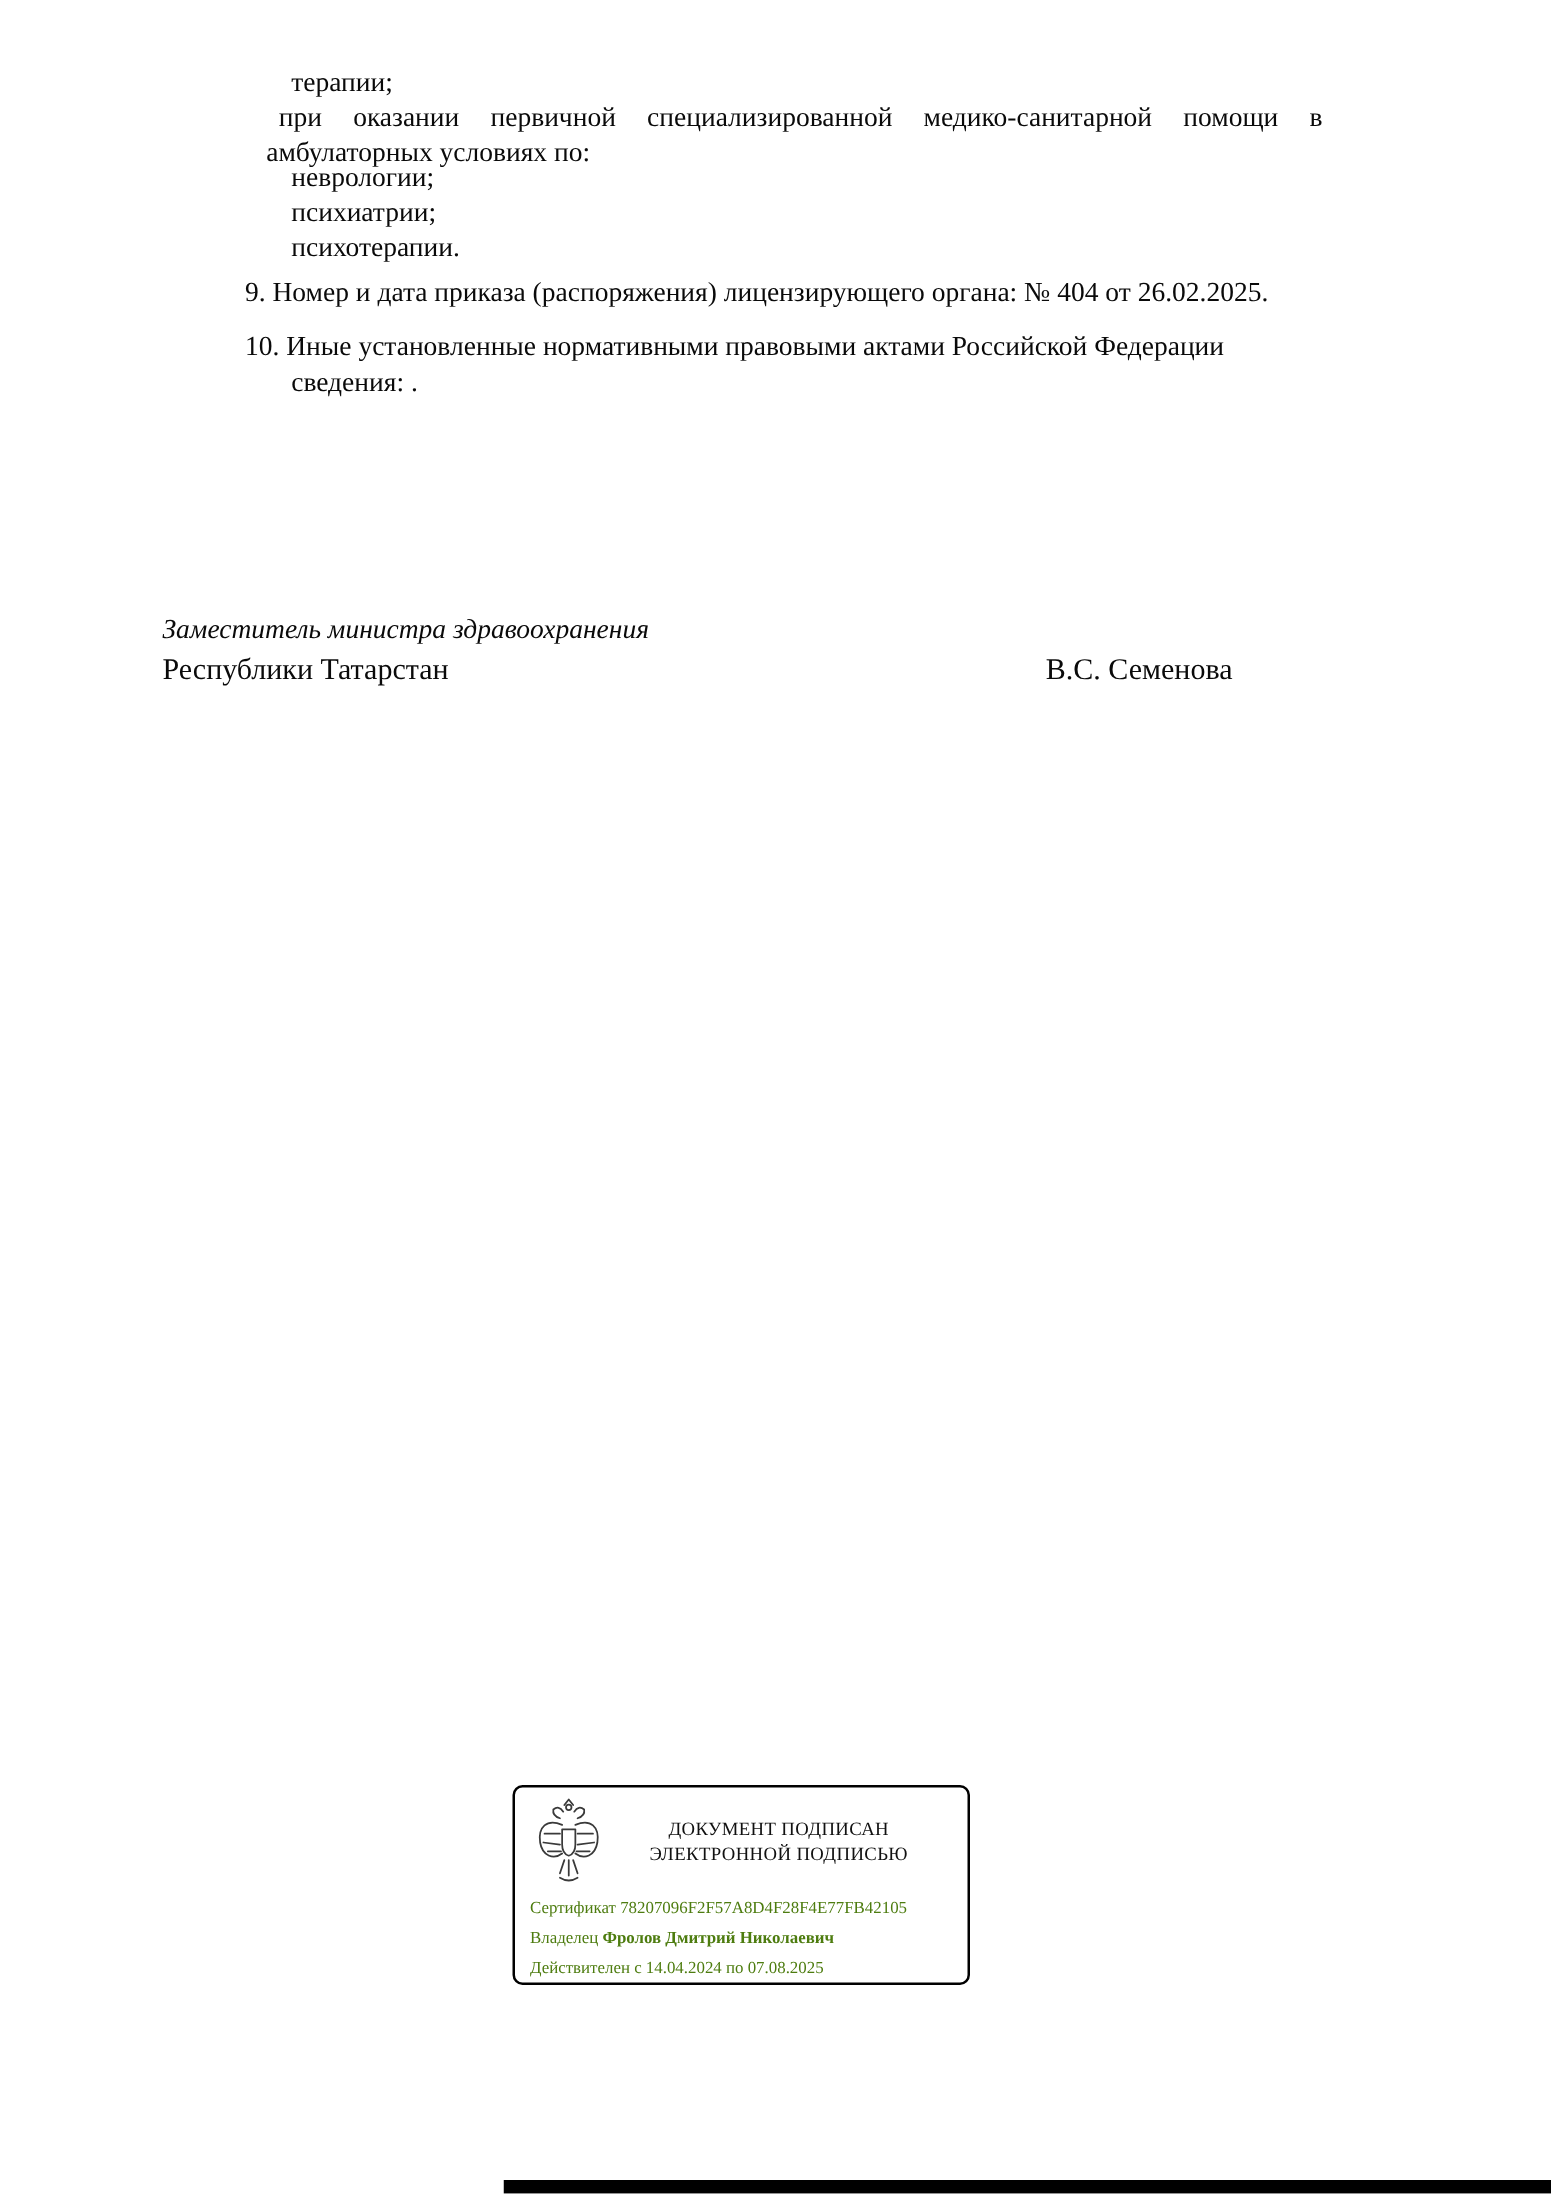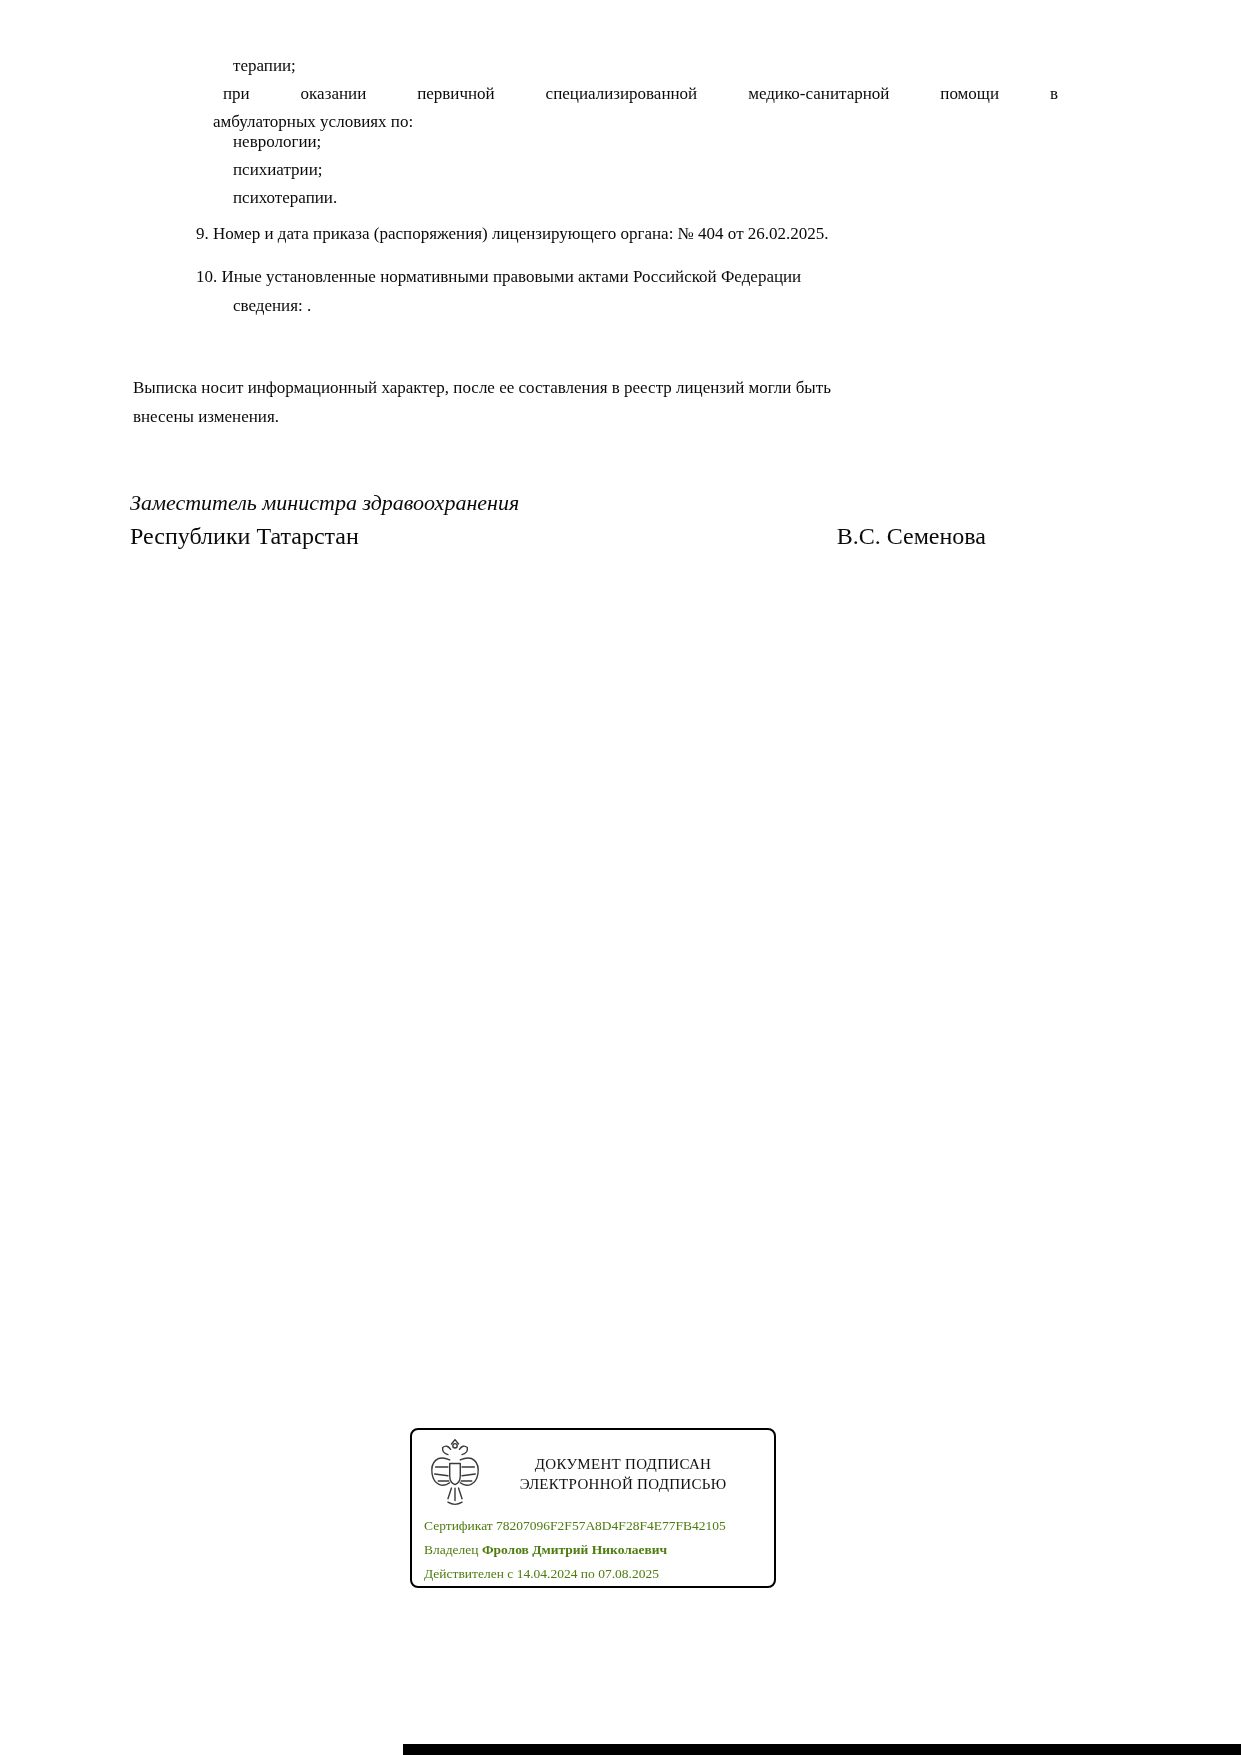--- a/index.html
+++ b/index.html
@@ -7,21 +7,21 @@
   .page {
     position: relative;
     width: 1241px;
     height: 1755px;
     background: #ffffff;
     font-family: "Liberation Serif", "DejaVu Serif", serif;
     color: #0a0a0a;
     overflow: hidden;
   }
   .abs { position: absolute; }
-  .t { font-size: 17px; line-height: 28px; }
+  .t { font-size: 22px; line-height: 28px; }
 
   .therapy-line   { left: 233px; top: 52px;  }
   .primary-para   { left: 213px; top: 80px; width: 845px; }
   .primary-line1  { text-indent: 10px; text-align: justify; text-align-last: justify; }
   .primary-line2  { }
   .spec-list      { left: 233px; top: 128px; }
   .item9          { left: 196px; top: 220px; width: 900px; }
   .item10         { left: 196px; top: 262px; width: 880px; line-height: 29px; }
   .item10-line2   { padding-left: 37px; }
   .disclaimer     { left: 133px; top: 373px; width: 935px; line-height: 29px; }
@@ -63,24 +63,20 @@
     <div>психотерапии.</div>
   </div>
 
   <div class="abs t item9">9. Номер и дата приказа (распоряжения) лицензирующего органа: № 404 от 26.02.2025.</div>
 
   <div class="abs t item10">
     <div>10. Иные установленные нормативными правовыми актами Российской Федерации</div>
     <div class="item10-line2">сведения: .</div>
   </div>
 
-  <div class="abs t disclaimer">
-    <div>Выписка носит информационный характер, после ее составления в реестр лицензий могли быть</div>
-    <div>внесены изменения.</div>
-  </div>
 
   <div class="abs t signer-title1">Заместитель министра здравоохранения</div>
 
   <div class="abs t signer-row">
     <span>Республики Татарстан</span>
     <span>В.С. Семенова</span>
   </div>
 
   <div class="stamp">
     <div class="stamp-top">

